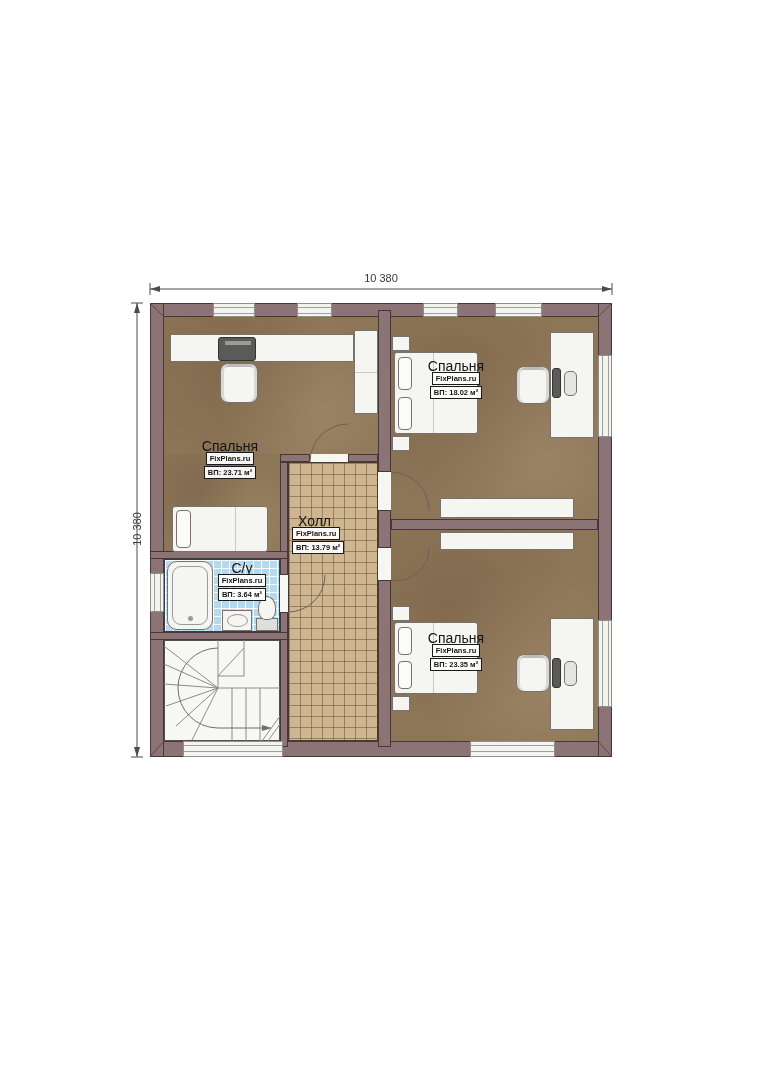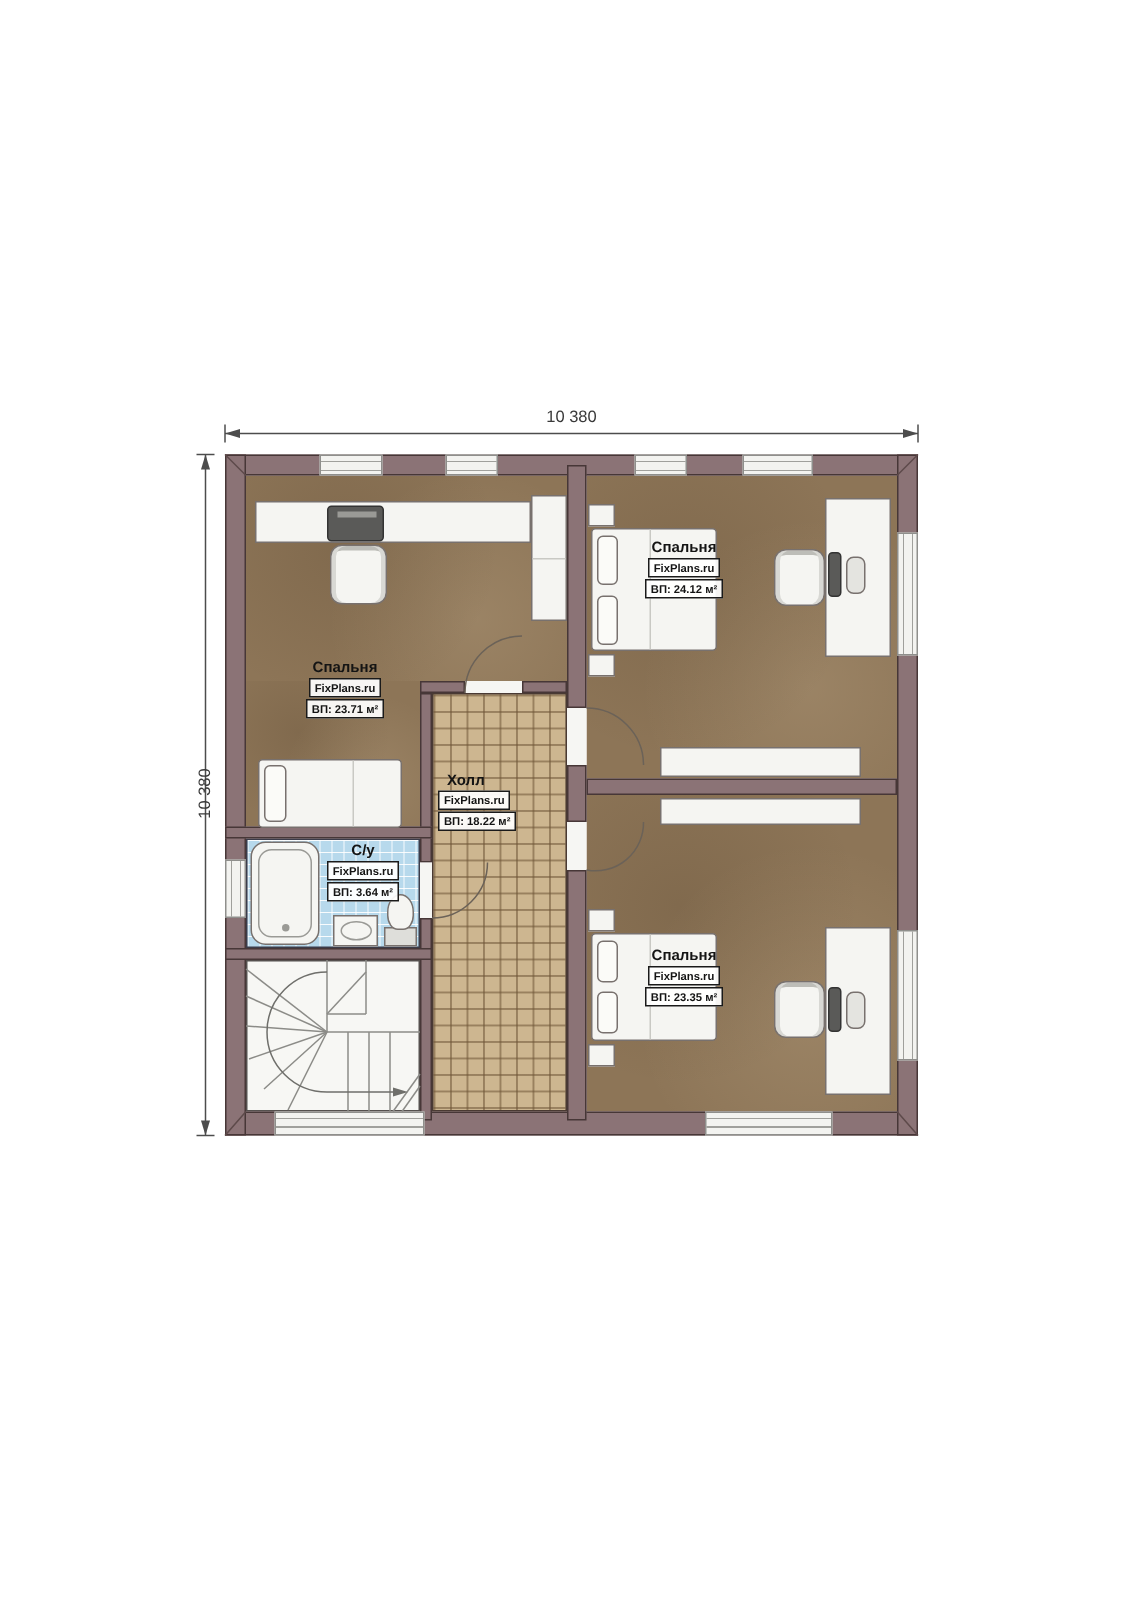--- a/index.html
+++ b/index.html
@@ -27,21 +27,21 @@
              transparent 4px, transparent 9px, #a0a09c 9px, #a0a09c 10px, transparent 10px);}
   .window.v{background-image:linear-gradient(to right, transparent 3px, #a0a09c 3px, #a0a09c 4px,
              transparent 4px, transparent 9px, #a0a09c 9px, #a0a09c 10px, transparent 10px);}
   
   .furn{position:absolute;box-sizing:border-box;background:#f5f5f2;border:1px solid #78716e;}
   .furn-dark{position:absolute;box-sizing:border-box;background:#5a5a58;border:1px solid #333;border-radius:3px;}
   .inner-line{position:absolute;background:#c9c9c4;}
   .chairshape{border-radius:8px;box-shadow:inset 3px 0 0 #d8d8d4, inset -3px 0 0 #d8d8d4, inset 0 3px 0 #bdbdb8;}
   
   .label-stack{position:absolute;display:flex;flex-direction:column;align-items:center;z-index:40;}
-  .room-name{font-size:10px;font-weight:bold;color:#141414;line-height:10px;white-space:nowrap;}
+  .room-name{font-size:14px;font-weight:normal;color:#141414;line-height:10px;white-space:nowrap;}
   .tag-box{font-size:7.5px;font-weight:bold;color:#141414;border:1px solid #1a1a1a;
            background:rgba(255,255,255,.93);padding:1px 3px;margin-top:1px;line-height:9px;white-space:nowrap;}
   .dim-label{position:absolute;font-size:11px;color:#3a3a3a;text-align:center;z-index:50;}
   svg{position:absolute;left:0;top:0;pointer-events:none;}
 </style>
 </head>
 <body>
 
 <div class="canvas">
 
@@ -192,33 +192,33 @@
 
   <div class="label-stack" style="left:188px;top:441px;width:84px;">
     <span class="room-name">Спальня</span>
     <span class="tag-box">FixPlans.ru</span>
     <span class="tag-box">ВП: 23.71 м²</span>
   </div>
 
   <div class="label-stack" style="left:412px;top:361px;width:88px;">
     <span class="room-name">Спальня</span>
     <span class="tag-box">FixPlans.ru</span>
-    <span class="tag-box">ВП: 24.12 м²</span>
+    <span class="tag-box">ВП: 18.02 м²</span>
   </div>
 
   <div class="label-stack" style="left:412px;top:633px;width:88px;">
     <span class="room-name">Спальня</span>
     <span class="tag-box">FixPlans.ru</span>
     <span class="tag-box">ВП: 23.35 м²</span>
   </div>
 
   <div class="label-stack" style="left:292px;top:516px;width:82px;align-items:flex-start;">
     <span class="room-name" style="margin-left:6px;">Холл</span>
     <span class="tag-box">FixPlans.ru</span>
-    <span class="tag-box">ВП: 18.22 м²</span>
+    <span class="tag-box">ВП: 13.79 м²</span>
   </div>
 
   <div class="label-stack" style="left:208px;top:563px;width:68px;">
     <span class="room-name">С/у</span>
     <span class="tag-box">FixPlans.ru</span>
     <span class="tag-box">ВП: 3.64 м²</span>
   </div>
 
   <span class="dim-label" style="left:341px;top:272px;width:80px;">10 380</span>
   <span class="dim-label" style="left:97px;top:523px;width:80px;transform:rotate(-90deg);">10 380</span>

